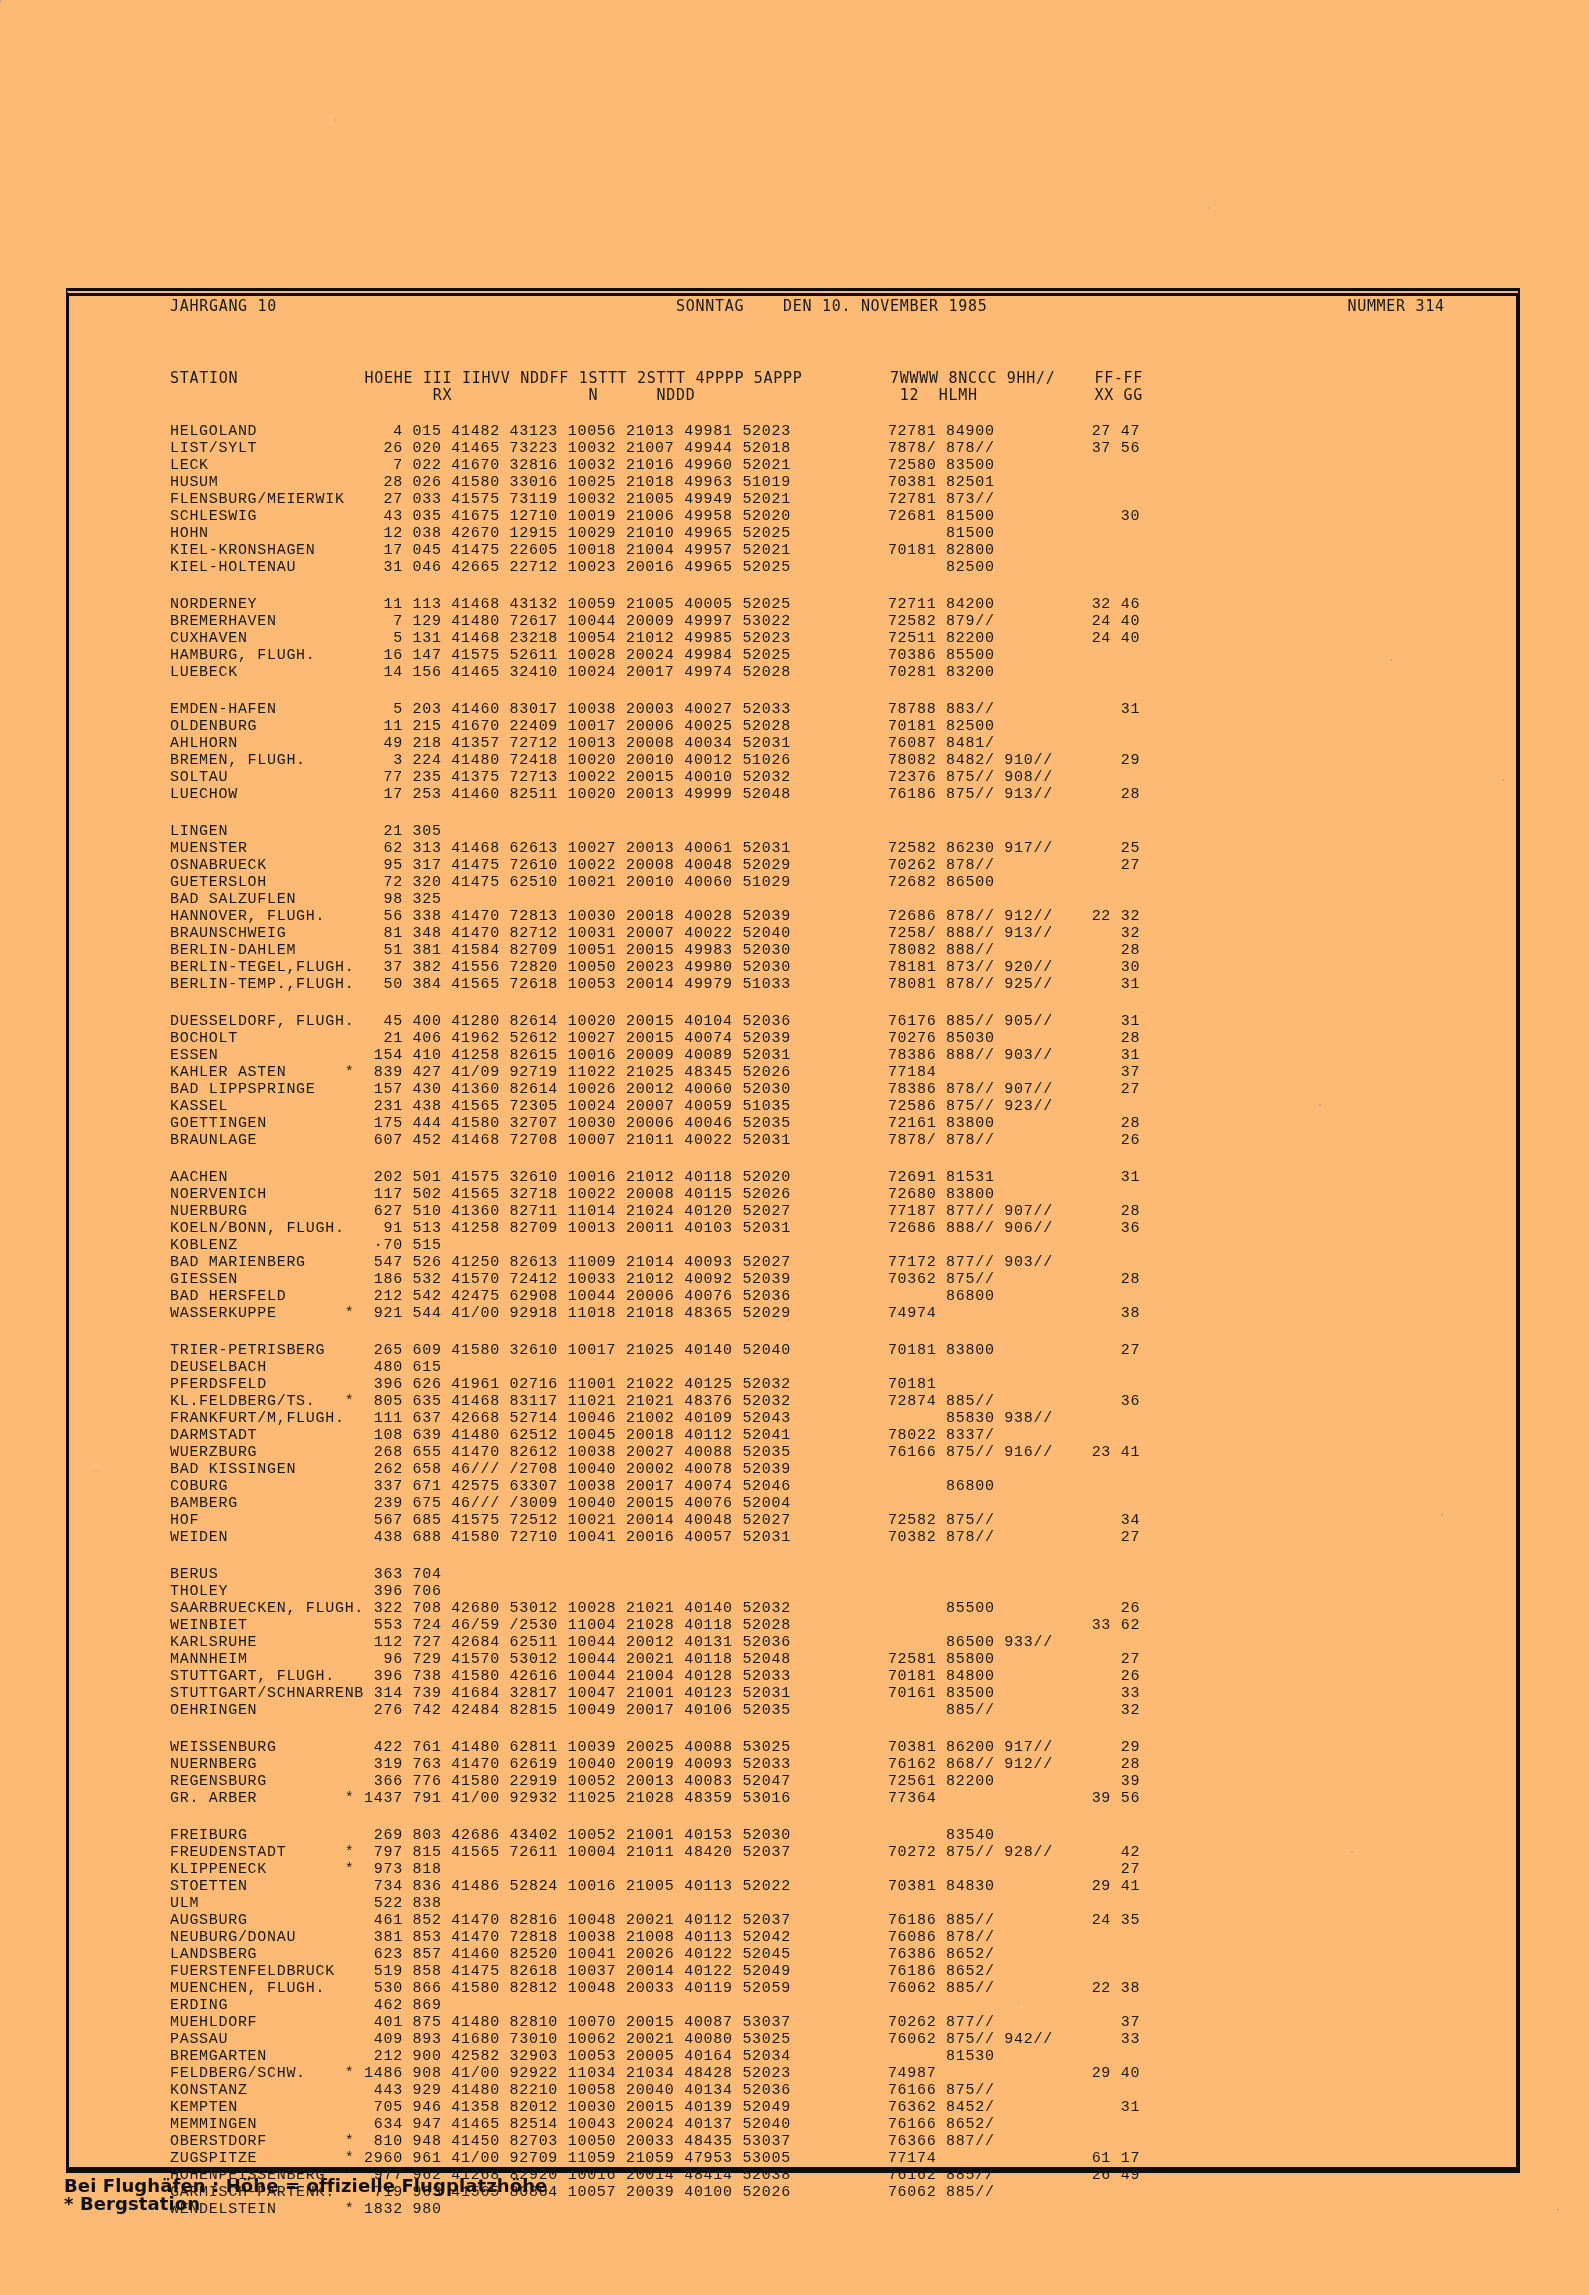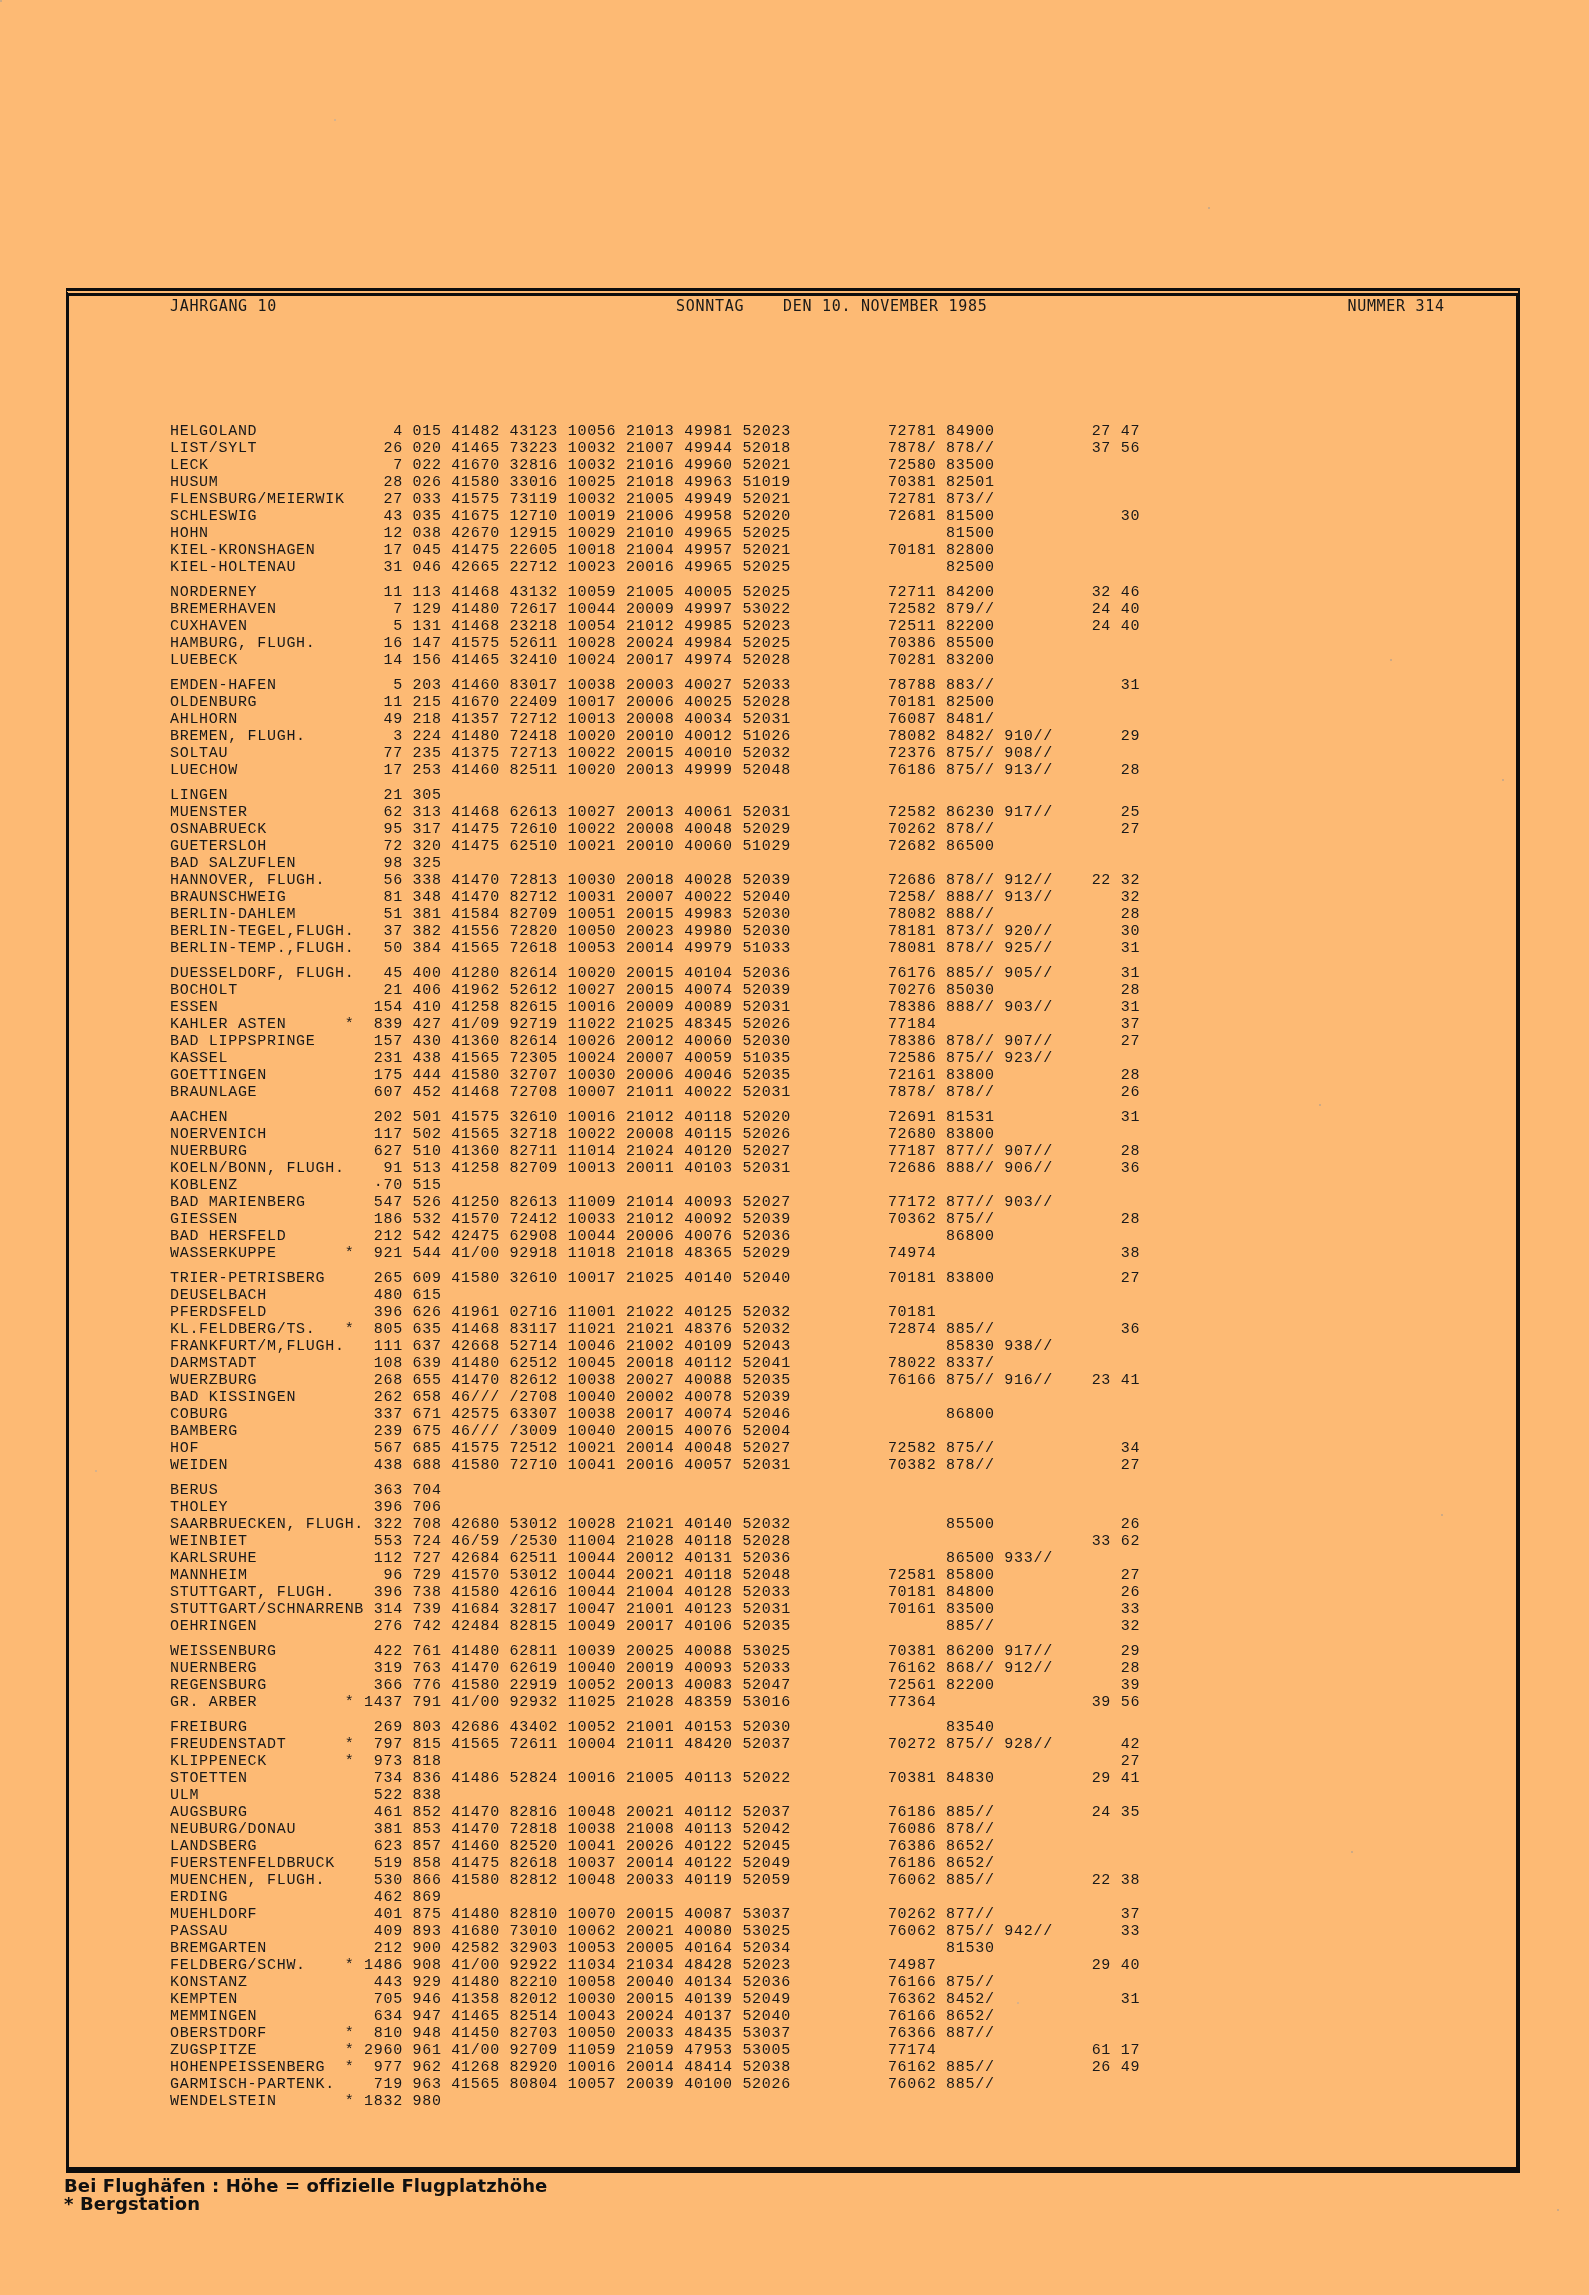--- a/index.html
+++ b/index.html
@@ -30,21 +30,21 @@
     font-size:15px;
     letter-spacing:0.7px;
     line-height:17px;
     white-space:pre;
   }
   #masthead{top:1.6px;}
   #time-header{top:48px;}
   #column-header{top:74px;}
   #station-table{top:127px;font-family:Liberation Mono, monospace;}
   .group{margin:0;}
-  .group + .group{margin-top:8px;}
+  .group + .group{margin-top:20px;}
   .row{white-space:pre;line-height:17px;}
   .footnotes{
     position:absolute;
     left:64px;top:2177px;
     color:#101010;
     font-family:"DejaVu Sans", "Liberation Sans", sans-serif;
     font-weight:700;
     font-size:18px;
     line-height:17.5px;
     letter-spacing:0.1px;
@@ -62,20 +62,22 @@
   }
 </style>
 </head>
 <body>
 
 <div class="page">
   <div class="noise"></div>
 
   <div class="frame">
     <pre id="masthead" class="t">JAHRGANG 10                                         SONNTAG    DEN 10. NOVEMBER 1985                                     NUMMER 314</pre>
+    <pre id="column-header" class="t">STATION             HOEHE III IIHVV NDDFF 1STTT 2STTT 4PPPP 5APPP         7WWWW 8NCCC 9HH//    FF-FF
+                           RX              N      NDDD                     12  HLMH            XX GG</pre>
     <div id="station-table" class="t"><div class="group"><div class="row">HELGOLAND              4 015 41482 43123 10056 21013 49981 52023          72781 84900          27 47</div><div class="row">LIST/SYLT             26 020 41465 73223 10032 21007 49944 52018          7878/ 878//          37 56</div><div class="row">LECK                   7 022 41670 32816 10032 21016 49960 52021          72580 83500</div><div class="row">HUSUM                 28 026 41580 33016 10025 21018 49963 51019          70381 82501</div><div class="row">FLENSBURG/MEIERWIK    27 033 41575 73119 10032 21005 49949 52021          72781 873//</div><div class="row">SCHLESWIG             43 035 41675 12710 10019 21006 49958 52020          72681 81500             30</div><div class="row">HOHN                  12 038 42670 12915 10029 21010 49965 52025                81500</div><div class="row">KIEL-KRONSHAGEN       17 045 41475 22605 10018 21004 49957 52021          70181 82800</div><div class="row">KIEL-HOLTENAU         31 046 42665 22712 10023 20016 49965 52025                82500</div></div><div class="group"><div class="row">NORDERNEY             11 113 41468 43132 10059 21005 40005 52025          72711 84200          32 46</div><div class="row">BREMERHAVEN            7 129 41480 72617 10044 20009 49997 53022          72582 879//          24 40</div><div class="row">CUXHAVEN               5 131 41468 23218 10054 21012 49985 52023          72511 82200          24 40</div><div class="row">HAMBURG, FLUGH.       16 147 41575 52611 10028 20024 49984 52025          70386 85500</div><div class="row">LUEBECK               14 156 41465 32410 10024 20017 49974 52028          70281 83200</div></div><div class="group"><div class="row">EMDEN-HAFEN            5 203 41460 83017 10038 20003 40027 52033          78788 883//             31</div><div class="row">OLDENBURG             11 215 41670 22409 10017 20006 40025 52028          70181 82500</div><div class="row">AHLHORN               49 218 41357 72712 10013 20008 40034 52031          76087 8481/</div><div class="row">BREMEN, FLUGH.         3 224 41480 72418 10020 20010 40012 51026          78082 8482/ 910//       29</div><div class="row">SOLTAU                77 235 41375 72713 10022 20015 40010 52032          72376 875// 908//</div><div class="row">LUECHOW               17 253 41460 82511 10020 20013 49999 52048          76186 875// 913//       28</div></div><div class="group"><div class="row">LINGEN                21 305</div><div class="row">MUENSTER              62 313 41468 62613 10027 20013 40061 52031          72582 86230 917//       25</div><div class="row">OSNABRUECK            95 317 41475 72610 10022 20008 40048 52029          70262 878//             27</div><div class="row">GUETERSLOH            72 320 41475 62510 10021 20010 40060 51029          72682 86500</div><div class="row">BAD SALZUFLEN         98 325</div><div class="row">HANNOVER, FLUGH.      56 338 41470 72813 10030 20018 40028 52039          72686 878// 912//    22 32</div><div class="row">BRAUNSCHWEIG          81 348 41470 82712 10031 20007 40022 52040          7258/ 888// 913//       32</div><div class="row">BERLIN-DAHLEM         51 381 41584 82709 10051 20015 49983 52030          78082 888//             28</div><div class="row">BERLIN-TEGEL,FLUGH.   37 382 41556 72820 10050 20023 49980 52030          78181 873// 920//       30</div><div class="row">BERLIN-TEMP.,FLUGH.   50 384 41565 72618 10053 20014 49979 51033          78081 878// 925//       31</div></div><div class="group"><div class="row">DUESSELDORF, FLUGH.   45 400 41280 82614 10020 20015 40104 52036          76176 885// 905//       31</div><div class="row">BOCHOLT               21 406 41962 52612 10027 20015 40074 52039          70276 85030             28</div><div class="row">ESSEN                154 410 41258 82615 10016 20009 40089 52031          78386 888// 903//       31</div><div class="row">KAHLER ASTEN      *  839 427 41/09 92719 11022 21025 48345 52026          77184                   37</div><div class="row">BAD LIPPSPRINGE      157 430 41360 82614 10026 20012 40060 52030          78386 878// 907//       27</div><div class="row">KASSEL               231 438 41565 72305 10024 20007 40059 51035          72586 875// 923//</div><div class="row">GOETTINGEN           175 444 41580 32707 10030 20006 40046 52035          72161 83800             28</div><div class="row">BRAUNLAGE            607 452 41468 72708 10007 21011 40022 52031          7878/ 878//             26</div></div><div class="group"><div class="row">AACHEN               202 501 41575 32610 10016 21012 40118 52020          72691 81531             31</div><div class="row">NOERVENICH           117 502 41565 32718 10022 20008 40115 52026          72680 83800</div><div class="row">NUERBURG             627 510 41360 82711 11014 21024 40120 52027          77187 877// 907//       28</div><div class="row">KOELN/BONN, FLUGH.    91 513 41258 82709 10013 20011 40103 52031          72686 888// 906//       36</div><div class="row">KOBLENZ              ·70 515</div><div class="row">BAD MARIENBERG       547 526 41250 82613 11009 21014 40093 52027          77172 877// 903//</div><div class="row">GIESSEN              186 532 41570 72412 10033 21012 40092 52039          70362 875//             28</div><div class="row">BAD HERSFELD         212 542 42475 62908 10044 20006 40076 52036                86800</div><div class="row">WASSERKUPPE       *  921 544 41/00 92918 11018 21018 48365 52029          74974                   38</div></div><div class="group"><div class="row">TRIER-PETRISBERG     265 609 41580 32610 10017 21025 40140 52040          70181 83800             27</div><div class="row">DEUSELBACH           480 615</div><div class="row">PFERDSFELD           396 626 41961 02716 11001 21022 40125 52032          70181</div><div class="row">KL.FELDBERG/TS.   *  805 635 41468 83117 11021 21021 48376 52032          72874 885//             36</div><div class="row">FRANKFURT/M,FLUGH.   111 637 42668 52714 10046 21002 40109 52043                85830 938//</div><div class="row">DARMSTADT            108 639 41480 62512 10045 20018 40112 52041          78022 8337/</div><div class="row">WUERZBURG            268 655 41470 82612 10038 20027 40088 52035          76166 875// 916//    23 41</div><div class="row">BAD KISSINGEN        262 658 46/// /2708 10040 20002 40078 52039</div><div class="row">COBURG               337 671 42575 63307 10038 20017 40074 52046                86800</div><div class="row">BAMBERG              239 675 46/// /3009 10040 20015 40076 52004</div><div class="row">HOF                  567 685 41575 72512 10021 20014 40048 52027          72582 875//             34</div><div class="row">WEIDEN               438 688 41580 72710 10041 20016 40057 52031          70382 878//             27</div></div><div class="group"><div class="row">BERUS                363 704</div><div class="row">THOLEY               396 706</div><div class="row">SAARBRUECKEN, FLUGH. 322 708 42680 53012 10028 21021 40140 52032                85500             26</div><div class="row">WEINBIET             553 724 46/59 /2530 11004 21028 40118 52028                               33 62</div><div class="row">KARLSRUHE            112 727 42684 62511 10044 20012 40131 52036                86500 933//</div><div class="row">MANNHEIM              96 729 41570 53012 10044 20021 40118 52048          72581 85800             27</div><div class="row">STUTTGART, FLUGH.    396 738 41580 42616 10044 21004 40128 52033          70181 84800             26</div><div class="row">STUTTGART/SCHNARRENB 314 739 41684 32817 10047 21001 40123 52031          70161 83500             33</div><div class="row">OEHRINGEN            276 742 42484 82815 10049 20017 40106 52035                885//             32</div></div><div class="group"><div class="row">WEISSENBURG          422 761 41480 62811 10039 20025 40088 53025          70381 86200 917//       29</div><div class="row">NUERNBERG            319 763 41470 62619 10040 20019 40093 52033          76162 868// 912//       28</div><div class="row">REGENSBURG           366 776 41580 22919 10052 20013 40083 52047          72561 82200             39</div><div class="row">GR. ARBER         * 1437 791 41/00 92932 11025 21028 48359 53016          77364                39 56</div></div><div class="group"><div class="row">FREIBURG             269 803 42686 43402 10052 21001 40153 52030                83540</div><div class="row">FREUDENSTADT      *  797 815 41565 72611 10004 21011 48420 52037          70272 875// 928//       42</div><div class="row">KLIPPENECK        *  973 818                                                                      27</div><div class="row">STOETTEN             734 836 41486 52824 10016 21005 40113 52022          70381 84830          29 41</div><div class="row">ULM                  522 838</div><div class="row">AUGSBURG             461 852 41470 82816 10048 20021 40112 52037          76186 885//          24 35</div><div class="row">NEUBURG/DONAU        381 853 41470 72818 10038 21008 40113 52042          76086 878//</div><div class="row">LANDSBERG            623 857 41460 82520 10041 20026 40122 52045          76386 8652/</div><div class="row">FUERSTENFELDBRUCK    519 858 41475 82618 10037 20014 40122 52049          76186 8652/</div><div class="row">MUENCHEN, FLUGH.     530 866 41580 82812 10048 20033 40119 52059          76062 885//          22 38</div><div class="row">ERDING               462 869</div><div class="row">MUEHLDORF            401 875 41480 82810 10070 20015 40087 53037          70262 877//             37</div><div class="row">PASSAU               409 893 41680 73010 10062 20021 40080 53025          76062 875// 942//       33</div><div class="row">BREMGARTEN           212 900 42582 32903 10053 20005 40164 52034                81530</div><div class="row">FELDBERG/SCHW.    * 1486 908 41/00 92922 11034 21034 48428 52023          74987                29 40</div><div class="row">KONSTANZ             443 929 41480 82210 10058 20040 40134 52036          76166 875//</div><div class="row">KEMPTEN              705 946 41358 82012 10030 20015 40139 52049          76362 8452/             31</div><div class="row">MEMMINGEN            634 947 41465 82514 10043 20024 40137 52040          76166 8652/</div><div class="row">OBERSTDORF        *  810 948 41450 82703 10050 20033 48435 53037          76366 887//</div><div class="row">ZUGSPITZE         * 2960 961 41/00 92709 11059 21059 47953 53005          77174                61 17</div><div class="row">HOHENPEISSENBERG  *  977 962 41268 82920 10016 20014 48414 52038          76162 885//          26 49</div><div class="row">GARMISCH-PARTENK.    719 963 41565 80804 10057 20039 40100 52026          76062 885//</div><div class="row">WENDELSTEIN       * 1832 980</div></div></div>
   </div>
 
   <div class="footnotes">
     <div>Bei Flughäfen : Höhe = offizielle Flugplatzhöhe</div>
     <div>* Bergstation</div>
   </div>
 </div>
 
 

